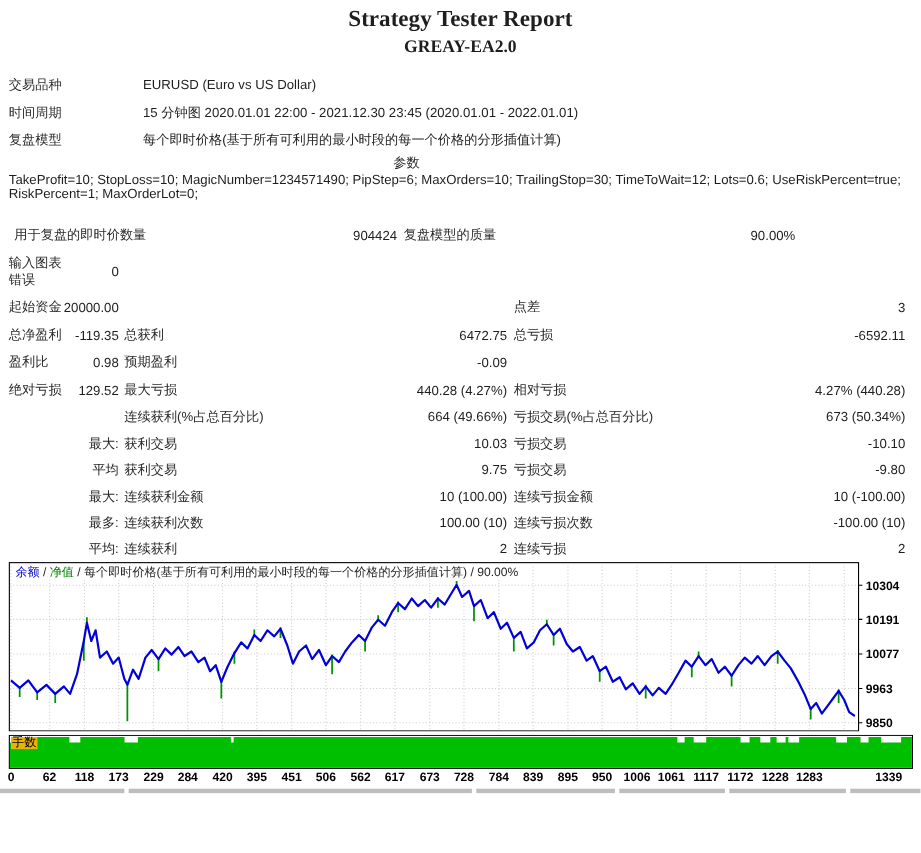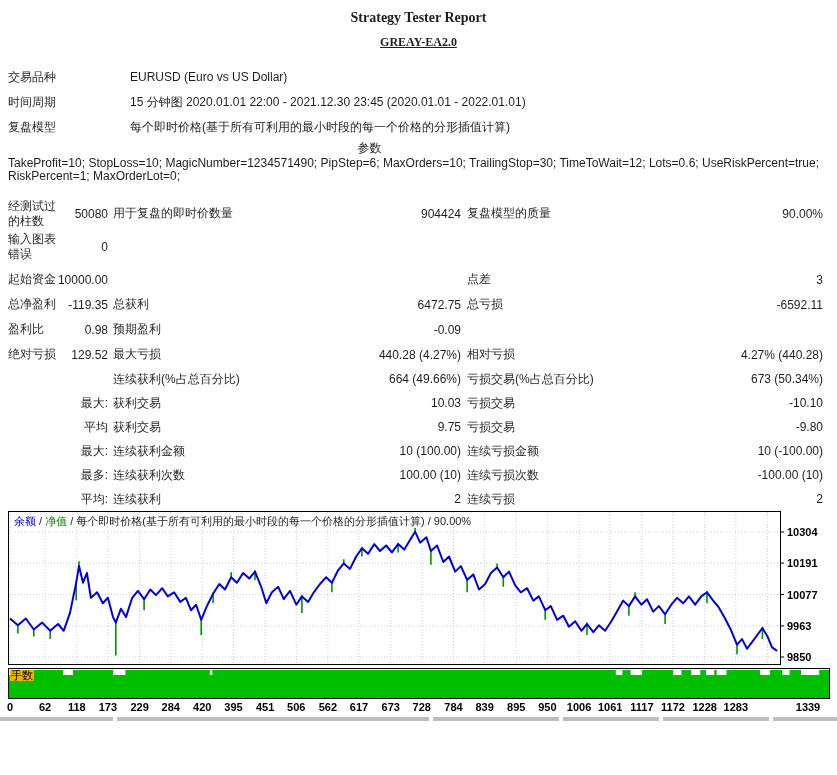--- a/index.html
+++ b/index.html
@@ -1,21 +1,21 @@
 <!DOCTYPE html>
 <html><head>
 <meta charset="utf-8">
 <style>
   html,body{margin:0;padding:0;background:#fff;}
   body{font-family:"Liberation Sans","DejaVu Sans",sans-serif;font-size:12px;color:#1e1e1e;}
   .report{width:837px;position:relative;overflow:hidden;}
   
   .rpt-header{text-align:center;padding-top:5px;font-family:"Liberation Serif","DejaVu Serif",serif;}
-  .rpt-title{font-size:14px;font-weight:bold;margin:0;line-height:25px;}
-  .rpt-sub{font-size:12px;font-weight:bold;margin:3px 0 0;line-height:19px;text-decoration:underline;}
+  .rpt-title{font-size:21px;font-weight:bold;margin:0;line-height:25px;}
+  .rpt-sub{font-size:16px;font-weight:bold;margin:3px 0 0;line-height:19px;}
   .rpt-srv{font-size:12px;font-weight:bold;margin:3px 0 0;line-height:15px;}
   
   .tableA{margin-top:13px;padding-left:8px;padding-right:8px;}
   .rowA{display:flex;align-items:center;min-height:25px;}
   .rowA .albl{width:122px;flex:none;color:#2a2a2a;}
   .rowA .aval{flex:1;line-height:13px;}
   .rowA.p-row{min-height:40px;flex-direction:column;}
   
   .stats{padding-left:8px;}
   .srow{display:flex;align-items:center;min-height:25px;}
@@ -69,24 +69,20 @@
         <div class="aval">每个即时价格(基于所有可利用的最小时段的每一个价格的分形插值计算)</div>
       </div>
       <div class="rowA p-row">
         <div class="albl">参数</div>
         <div class="aval">TakeProfit=10; StopLoss=10; MagicNumber=1234571490; PipStep=6; MaxOrders=10; TrailingStop=30; TimeToWait=12; Lots=0.6; UseRiskPercent=true; RiskPercent=1; MaxOrderLot=0;</div>
       </div>
     </div>
 
   <div class="stats">
       <div class="srow tall mt14">
-        <div class="c1">
-          <div class="lbl">经测试过的柱数</div>
-          <div class="val">50080</div>
-        </div>
         <div class="c2">
           <div class="lbl">用于复盘的即时价数量</div>
           <div class="val">904424</div>
         </div>
         <div class="c3">
           <div class="lbl">复盘模型的质量</div>
           <div class="val">90.00%</div>
         </div>
       </div>
       <div class="srow tall">
@@ -99,21 +95,21 @@
           <div class="val"></div>
         </div>
         <div class="c3">
           <div class="lbl"></div>
           <div class="val"></div>
         </div>
       </div>
       <div class="srow mt8">
         <div class="c1">
           <div class="lbl">起始资金</div>
-          <div class="val">10000.00</div>
+          <div class="val">20000.00</div>
         </div>
         <div class="c2">
           <div class="lbl"></div>
           <div class="val"></div>
         </div>
         <div class="c3">
           <div class="lbl">点差</div>
           <div class="val">3</div>
         </div>
       </div>

